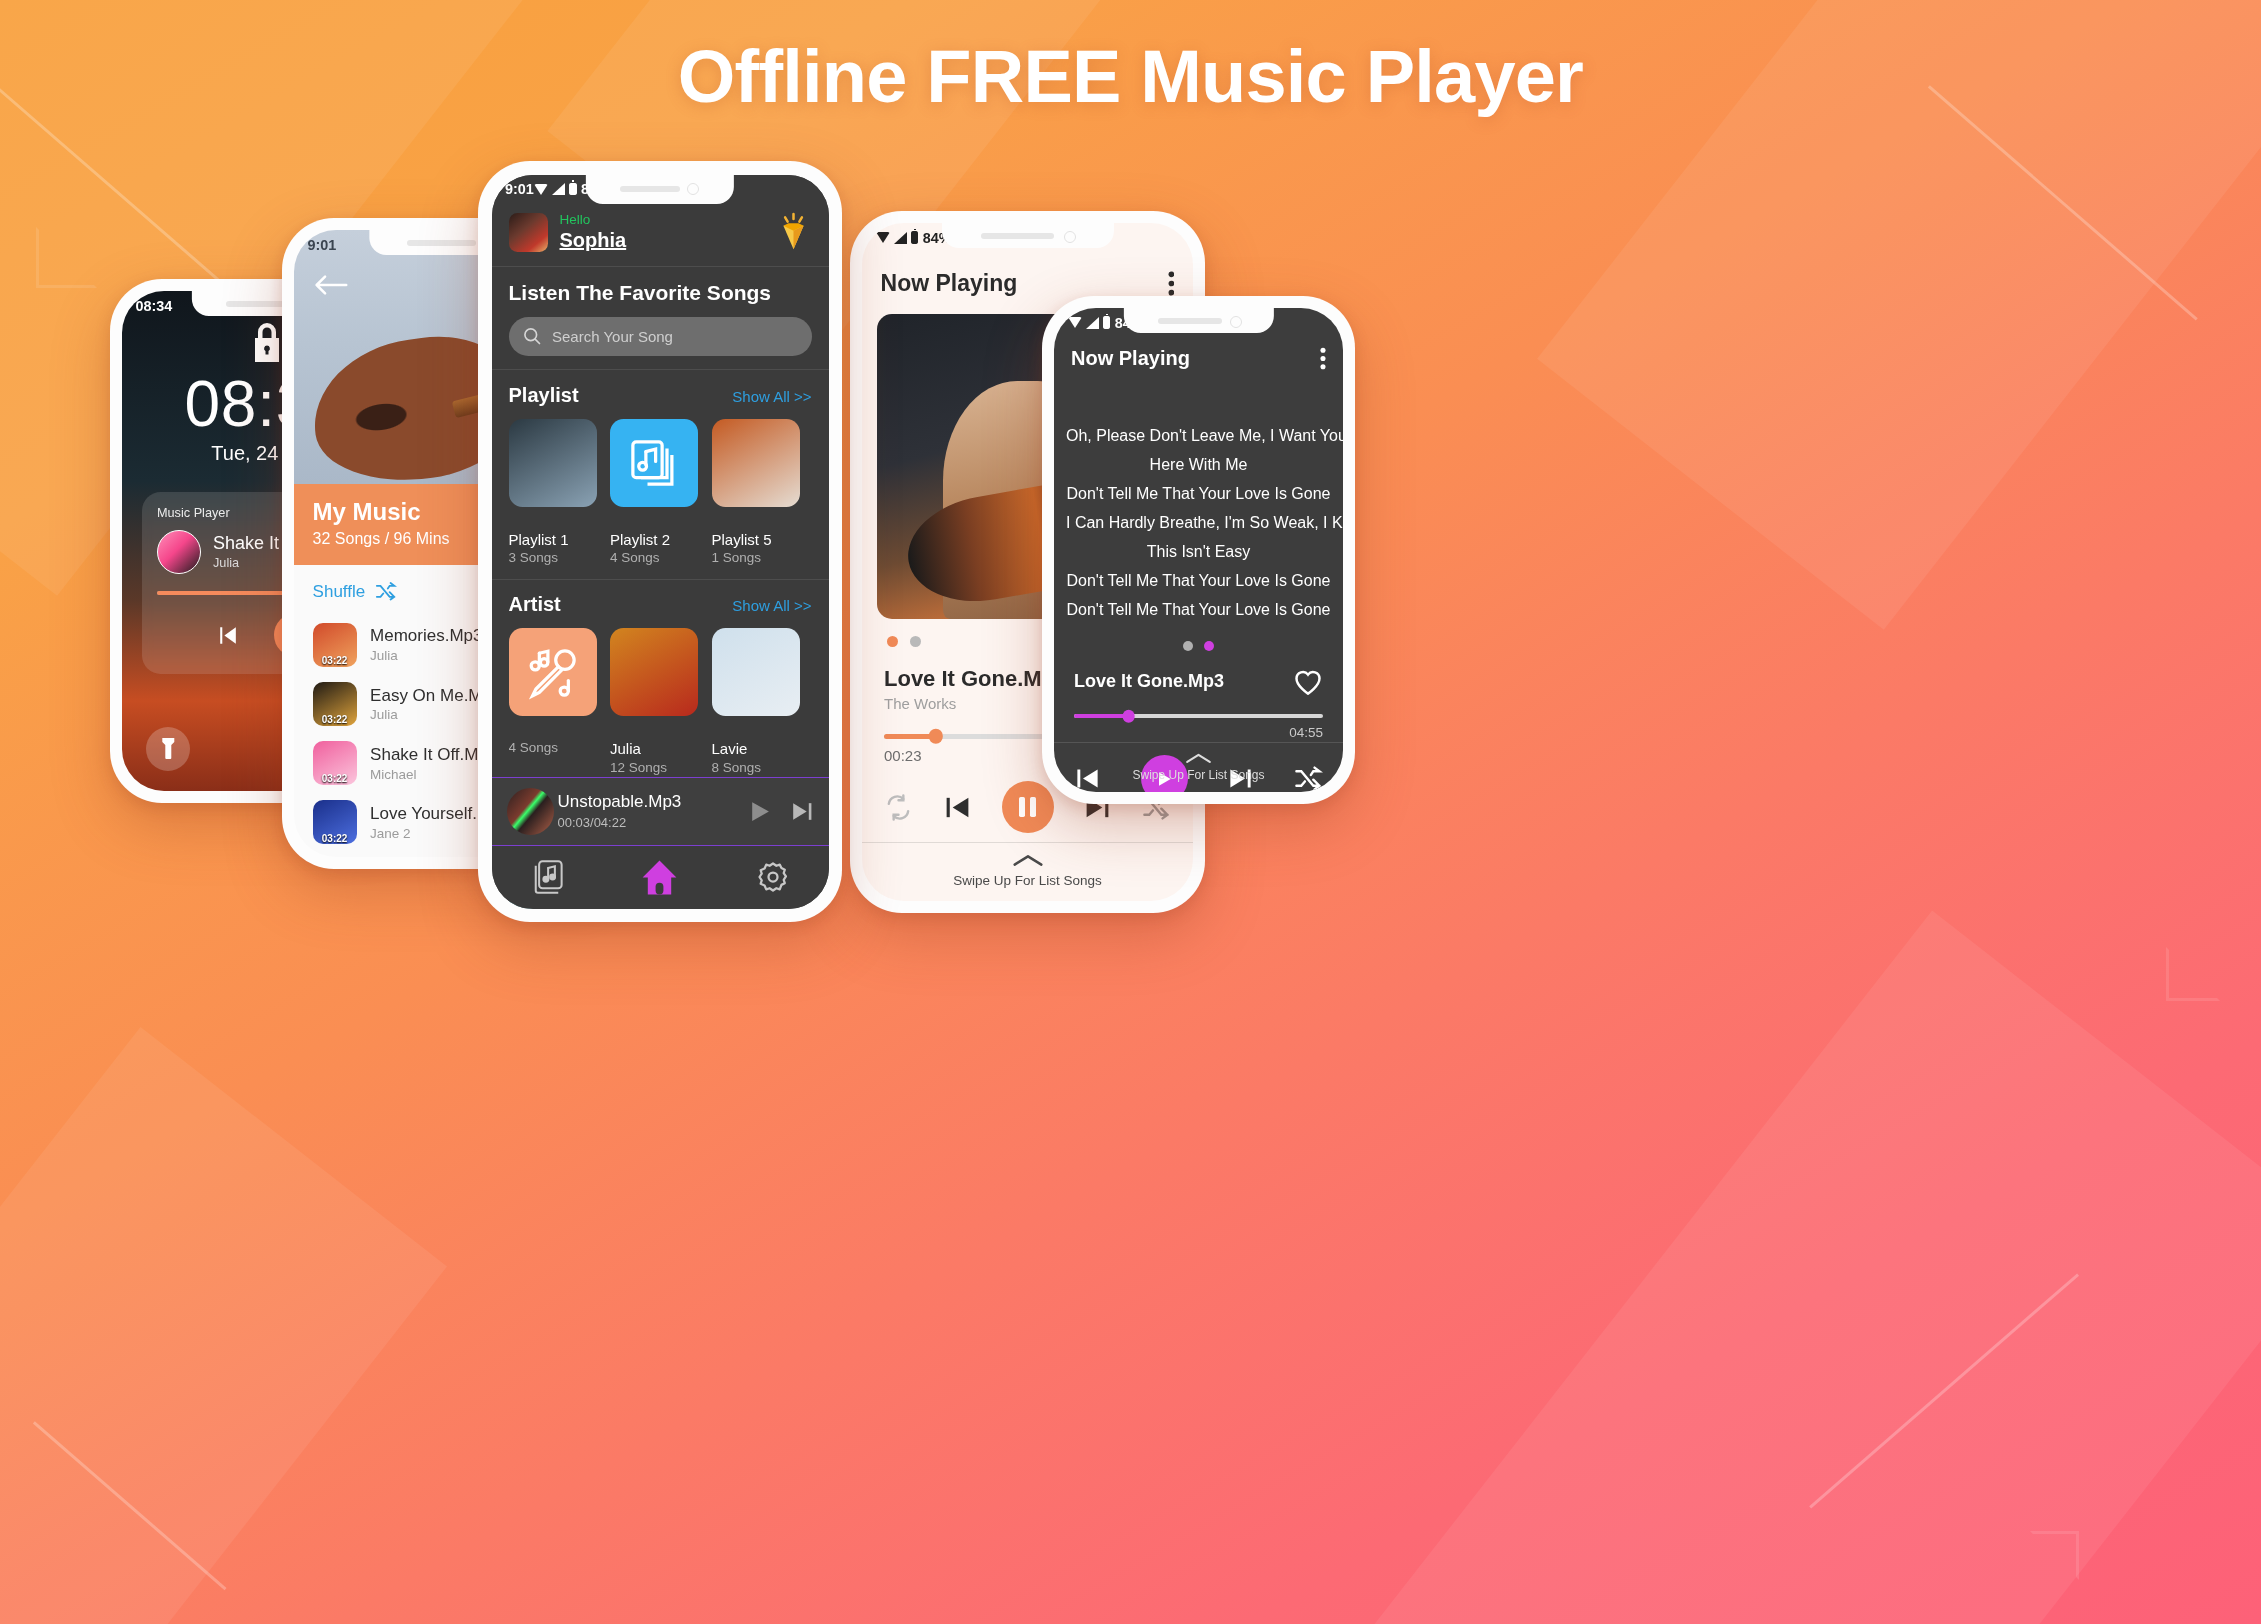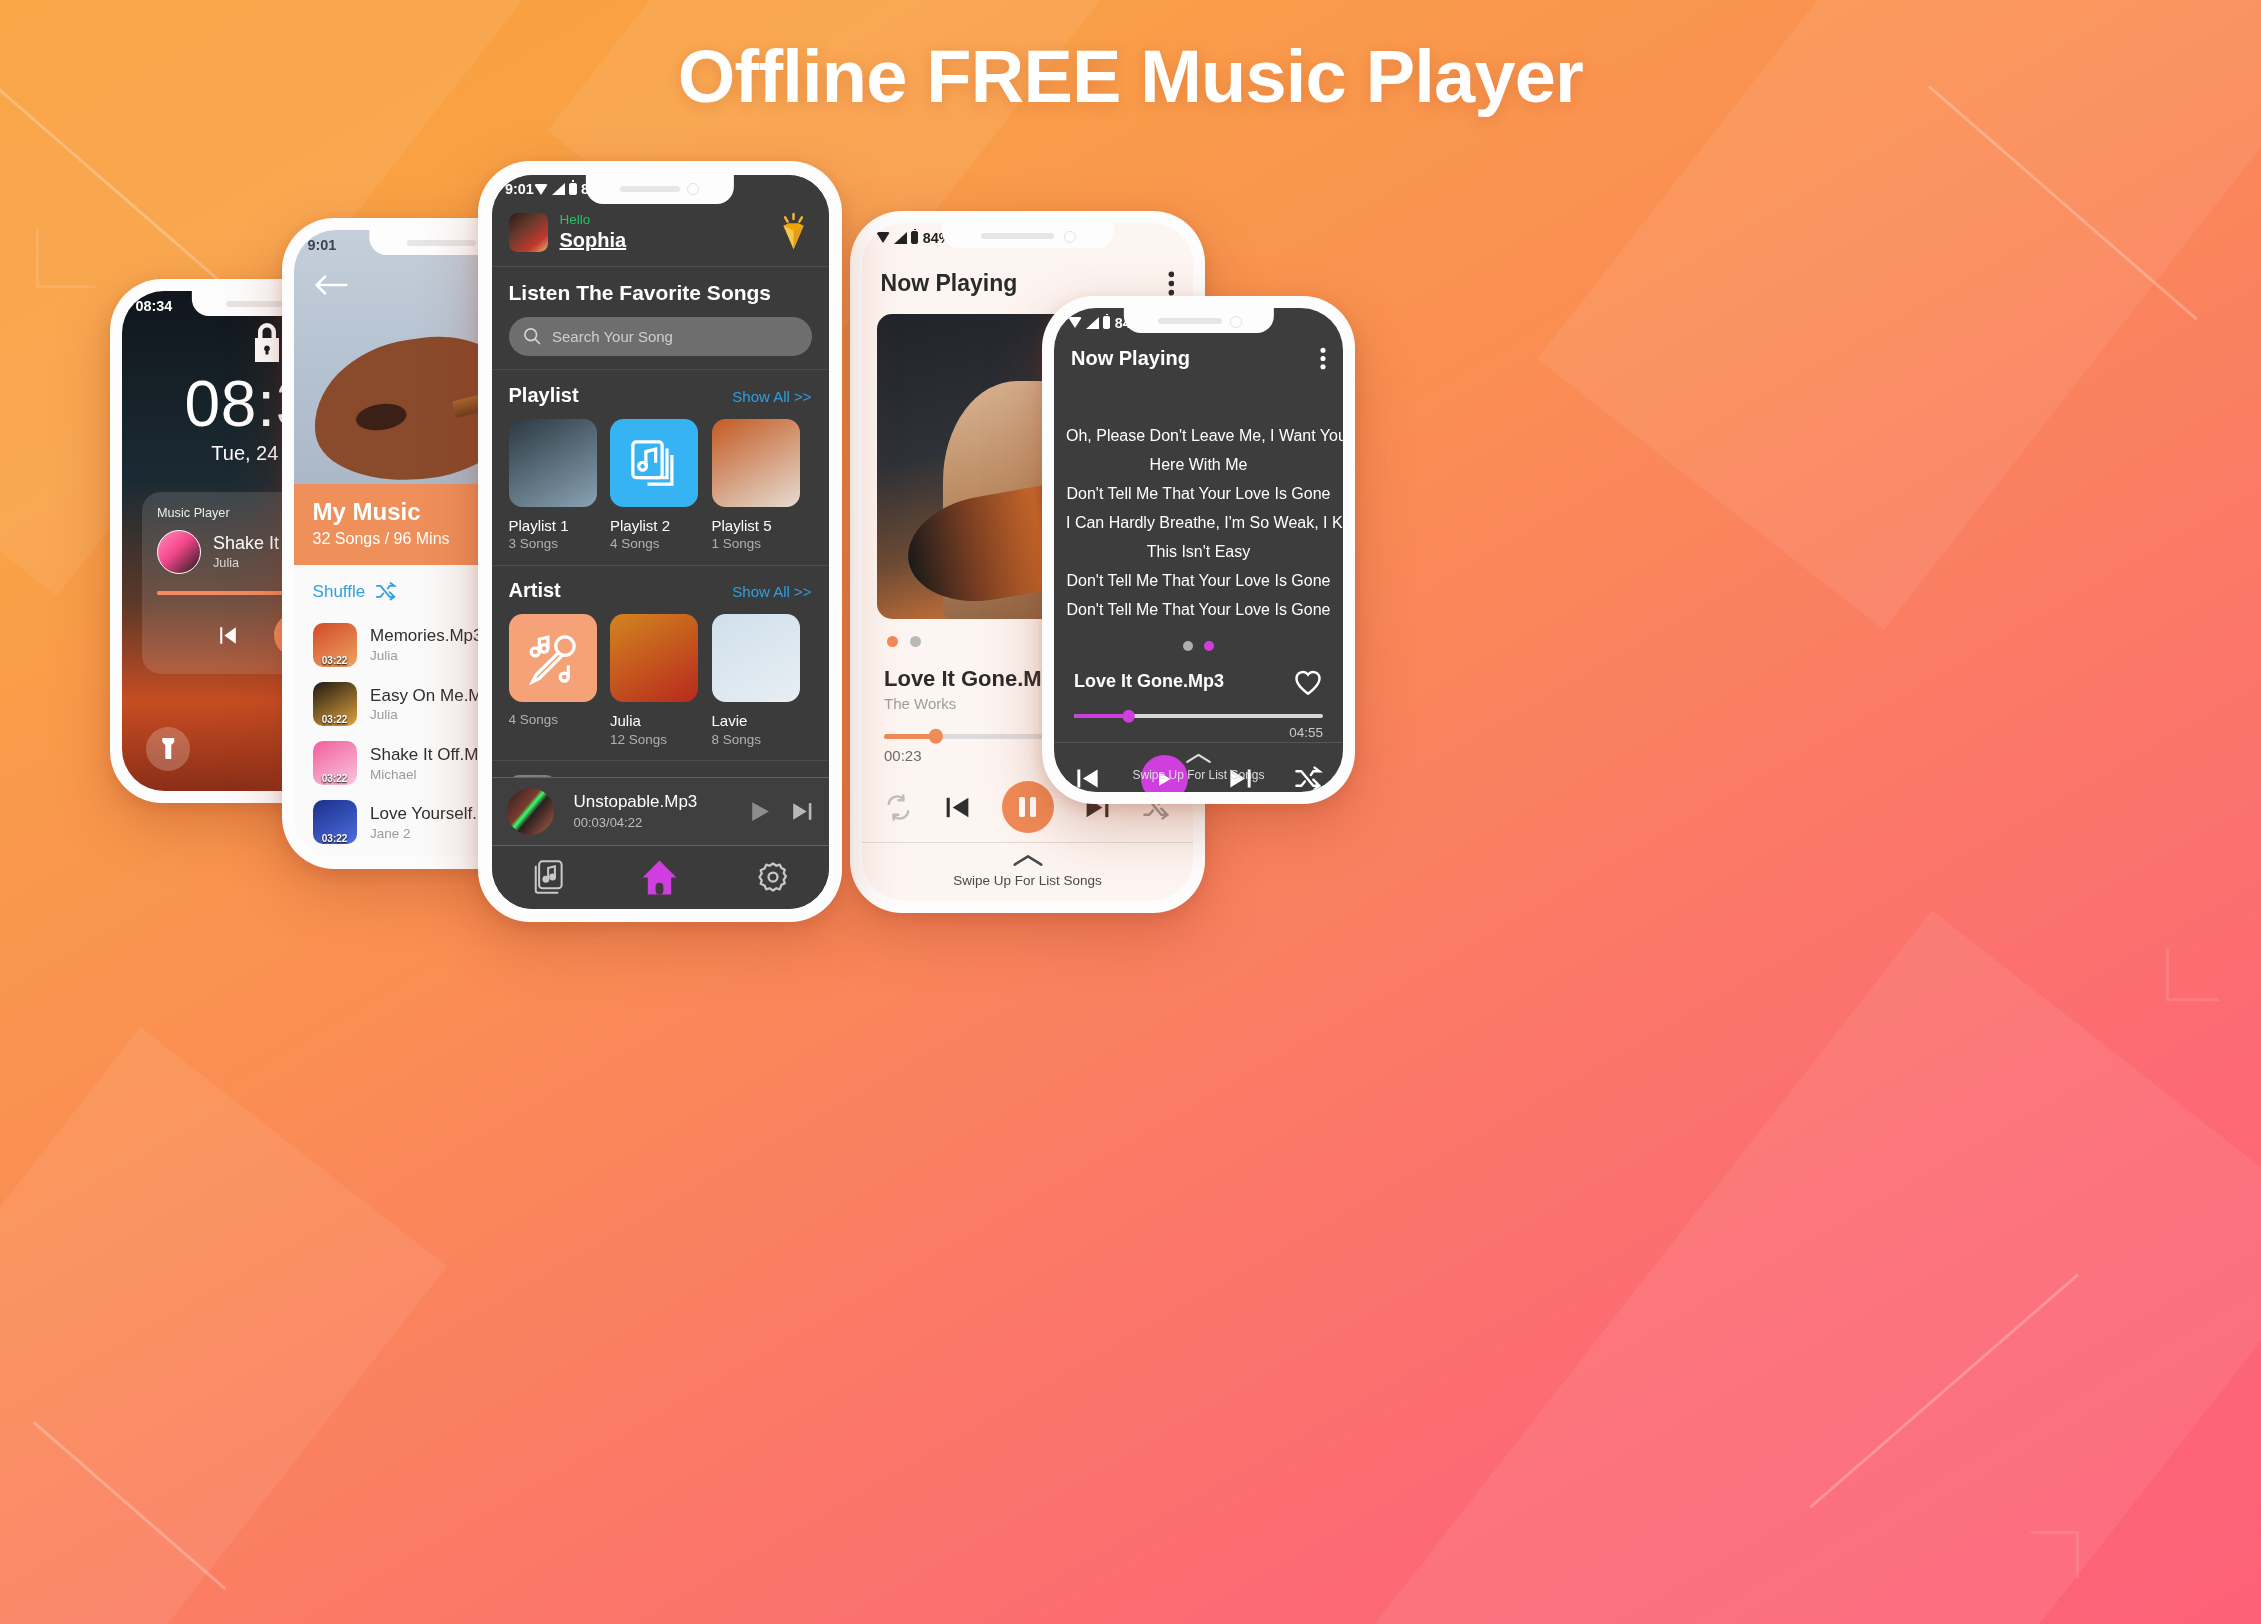--- a/index.html
+++ b/index.html
@@ -147,30 +147,30 @@
                display:flex; align-items:center; gap:10px; padding:0 13.5px;}
   .p3-search input { background:transparent; border:0; outline:0; color:#ddd; font-size:15px;
                      font-family:inherit; width:100%;}
   .p3-search input::placeholder{ color:#cfcfcf; }
   .p3-rowhdr { display:flex; align-items:baseline; justify-content:space-between; }
   .p3-rowhdr h3 { color:#fff; font-size:20px; font-weight:bold; }
   .p3-showall { color:#2e9fe0; font-size:15px; }
   .p3-cards { display:flex; gap:13.5px; margin-top:12px; overflow:hidden; }
   .p3-card { flex:0 0 88px; }
   .p3-thumb { width:88px; height:88px; border-radius:13.5px; overflow:hidden; position:relative;}
-  .p3-cname { color:#fff; font-size:15px; margin-top:10px; white-space:nowrap; }
+  .p3-cname { color:#fff; font-size:15px; margin-top:24px; white-space:nowrap; }
   .p3-csub  { color:#b0b0b0; font-size:13.5px; margin-top:2.5px; white-space:nowrap; }
   .p3-song { display:flex; align-items:center; gap:13.5px; padding:6.8px 17px; }
   .p3-sthumb { width:47px;height:47px;border-radius:10px;flex:0 0 47px;position:relative;overflow:hidden;}
   .p3-sthumb .dur{position:absolute;left:0;right:0;bottom:0.8px;text-align:center;font-size:10px;color:#fff;font-weight:bold;text-shadow:0 0.8px 1.7px #000;}
   .p3-sname { color:#fff; font-size:17px; }
   .p3-ssub  { color:#9c9c9c; font-size:13.5px; margin-top:2.5px;}
   .p3-mini { position:absolute; left:0; right:0; bottom:63px; background:#3f3f3f;
              border-top:1.7px solid #7c3fd0; border-bottom:1.7px solid #7c3fd0;
-             display:flex; align-items:center; gap:20px; padding:10px 15px; }
+             display:flex; align-items:center; gap:4px; padding:10px 15px; }
   .p3-mini .art { width:47px;height:47px;border-radius:50%;flex:0 0 47px;
                   background:linear-gradient(130deg,#2a1f1f 0%,#7b3b2e 40%,#39ff6a 46%,#2a1f1f 55%,#b06048 100%);}
   .p3-mini .tit { color:#fff; font-size:17px; }
   .p3-mini .tm  { color:#bdbdbd; font-size:13px; margin-top:2.5px; }
   .p3-mini .acts{ margin-left:auto; display:flex; align-items:center; gap:17px; }
   .p3-nav { position:absolute; left:0; right:0; bottom:0; height:63px; background:#3b3b3b;
             display:flex; align-items:center; justify-content:space-around; }
 
   
   #phone4 { width:355px; height:702px; left:850px; top:211px; }

